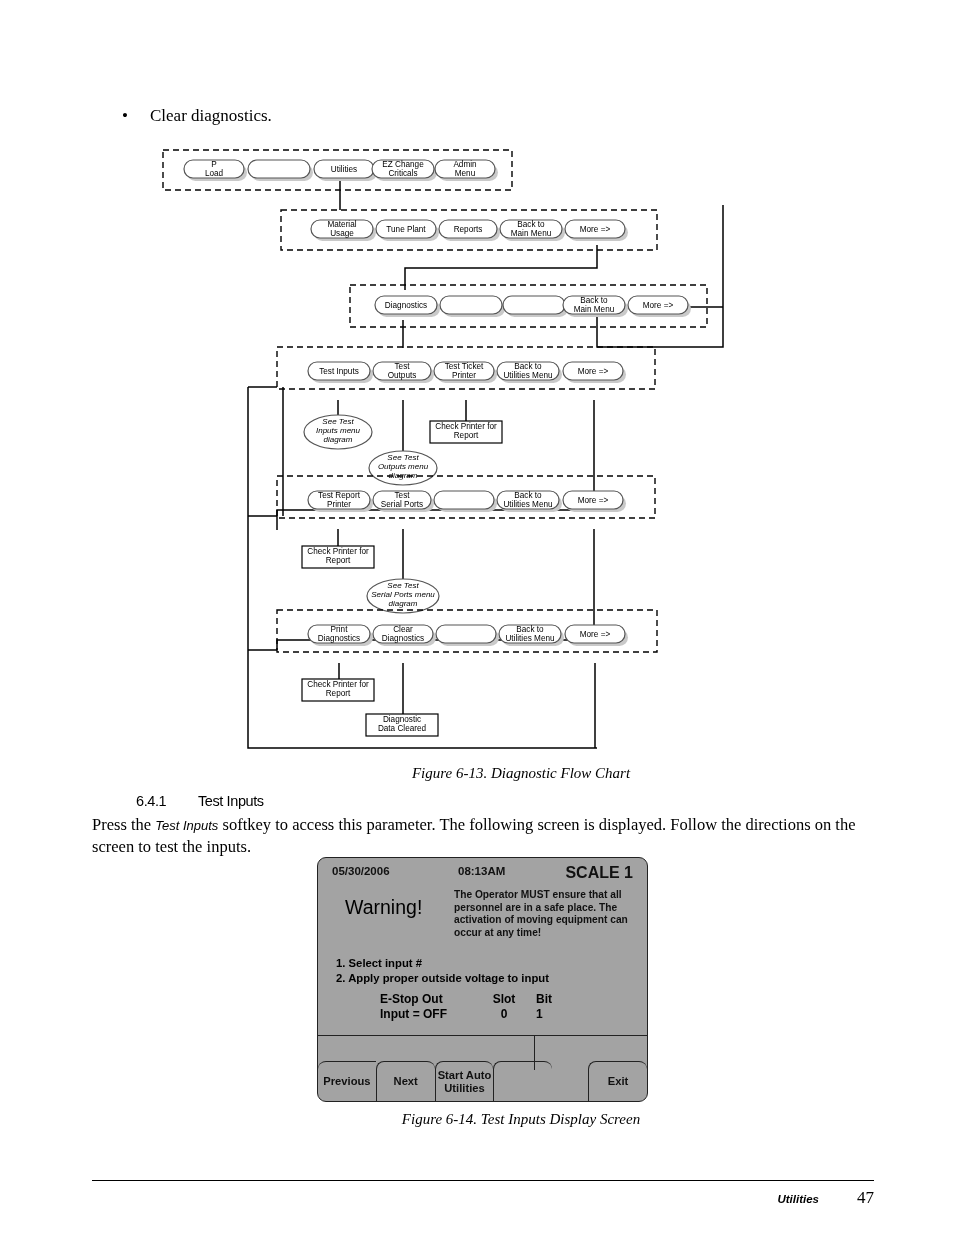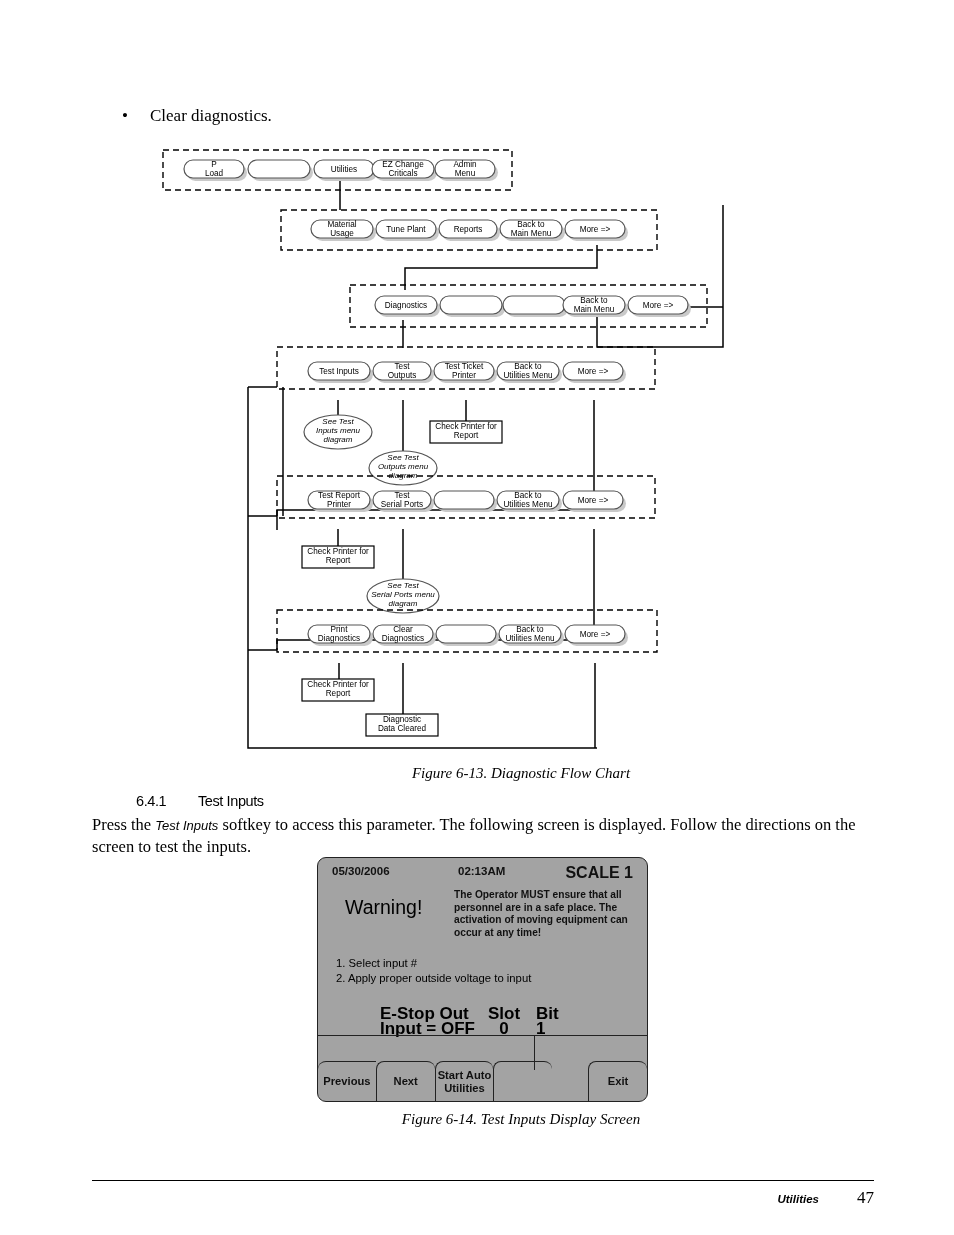--- a/index.html
+++ b/index.html
@@ -78,23 +78,23 @@
   .scr-warnrow { position:relative; height:72px; }
   .scr-warning {
     position:absolute; left:27px; top:12px;
     font-size:19.5px; font-weight:normal;
   }
   .scr-warntext {
     position:absolute; left:136px; top:5px; width:178px;
     font-size:10.2px; line-height:12.6px; font-weight:bold; color:#111;
   }
 
-  .scr-steps { position:absolute; left:18px; top:98px; font-size:11.3px; font-weight:normal; line-height:15px; }
-
-  .scr-table { position:absolute; left:0; top:148px; width:100%; font-size:17px; font-weight:bold; }
+  .scr-steps { position:absolute; left:18px; top:98px; font-size:11.3px; font-weight:bold; line-height:15px; }
+
+  .scr-table { position:absolute; left:0; top:134px; width:100%; font-size:12px; font-weight:bold; }
   .scr-table .trow { display:flex; line-height:15px; }
   .scr-table .c-name { width:160px; text-align:left; padding-left:62px; box-sizing:border-box; }
   .scr-table .c-slot { width:52px; text-align:center; }
   .scr-table .c-bit  { width:42px; text-align:left; padding-left:6px; box-sizing:border-box; }
 
   .scr-rule { position:absolute; left:0; top:177px; width:100%; height:1.4px; background:#222; }
   .scr-tick { position:absolute; left:216px; top:178px; width:1.4px; height:34px; background:#222; }
 
   .softkeys {
     position:absolute; left:0; bottom:0; width:100%;
@@ -354,21 +354,21 @@
     <span>Test Inputs</span>
   </div>
 
   <div class="body-para">
     <span>Press the </span><span class="sk">Test Inputs</span><span> softkey to access this parameter. The following screen is displayed. Follow the directions on the screen to test the inputs.</span>
   </div>
 
   <div class="screen">
     <div class="scr-header">
       <span class="scr-date">05/30/2006</span>
-      <span class="scr-time">02:13AM</span>
+      <span class="scr-time">08:13AM</span>
       <span class="scr-scale">SCALE 1</span>
     </div>
 
     <div class="scr-warnrow">
       <div class="scr-warning">Warning!</div>
       <div class="scr-warntext">The Operator MUST ensure that all personnel are in a safe place. The activation of moving equipment can occur at any time!</div>
     </div>
 
     <div class="scr-steps">
       <div>1. Select input #</div>

